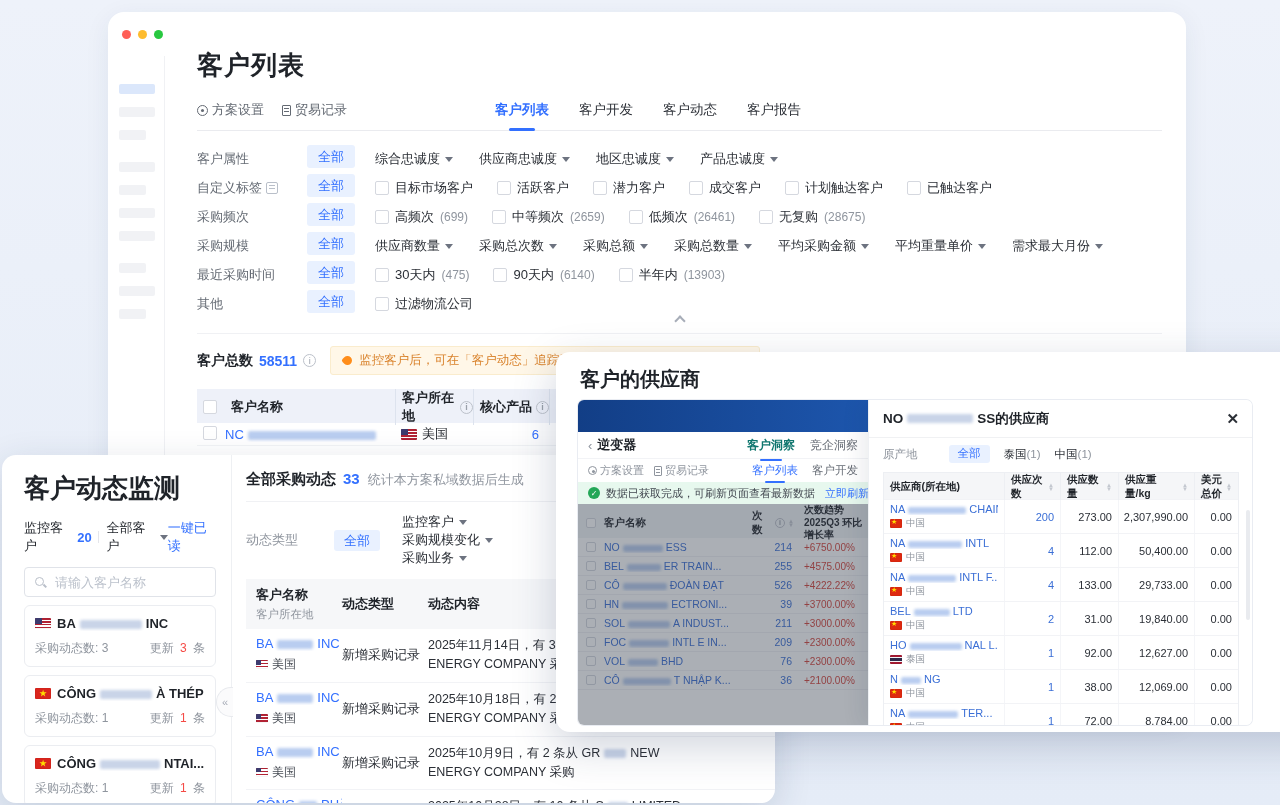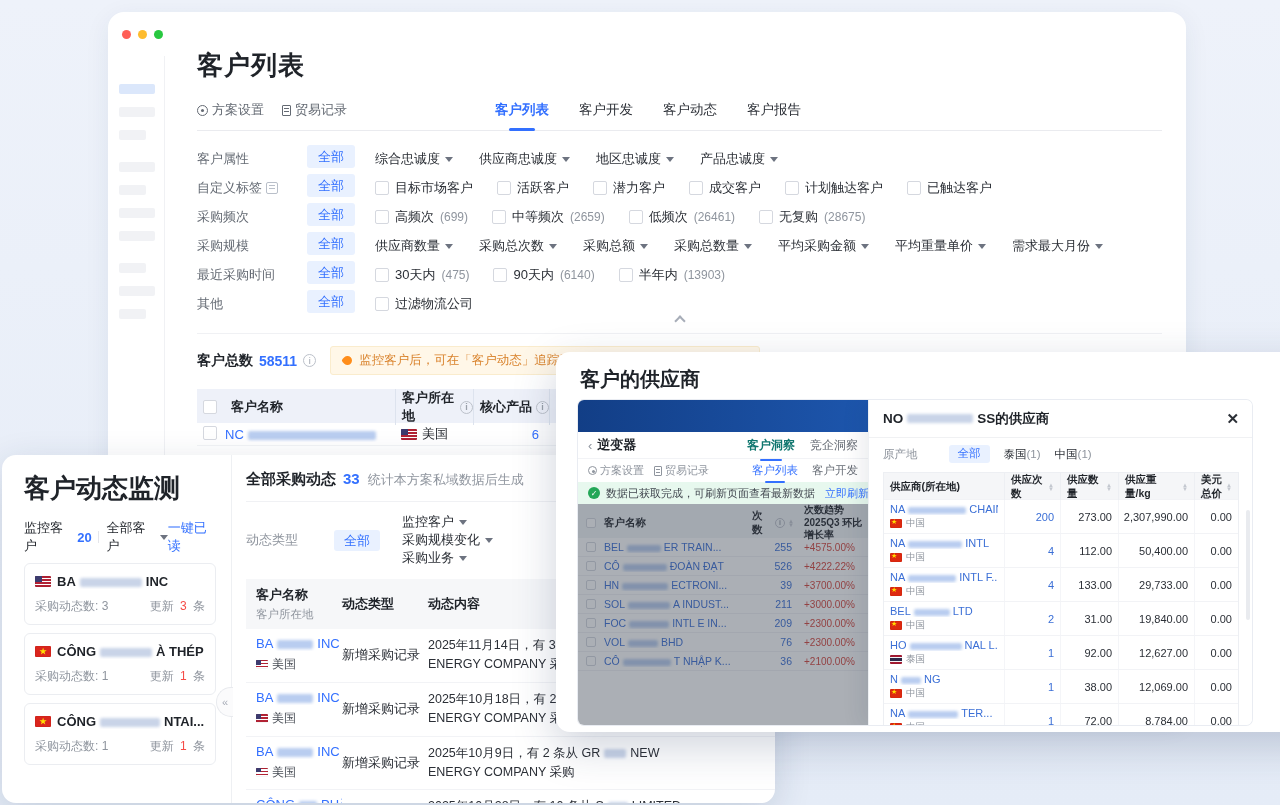--- a/index.html
+++ b/index.html
@@ -402,20 +402,24 @@
       <div class="mon-title">客户动态监测</div>
       <div class="mon-stats">
         <span>监控客户</span>
         <span class="n">20</span>
         <span class="vline"></span>
         <span>全部客户</span>
         <span class="caret"></span>
         <span class="spacer"></span>
         <span class="mon-read">一键已读</span>
       </div>
+      <div class="mon-search">
+        <span class="mag"></span>
+        <input placeholder="请输入客户名称" style="">
+      </div>
       <div id="mon-cards">
           <div class="mon-card">
             <div class="nm">
               <span class="flag us"></span>
               <span style="overflow: hidden; white-space: nowrap;"><span>BA</span><span class="redact" style="width: 62px;"></span><span>INC</span></span>
             </div>
             <div class="meta">
               <span>采购动态数: 3</span>
               <span>更新 <b>3</b> 条</span>
             </div>
@@ -579,20 +583,28 @@
             <span class="tr2">
               <div>次数趋势</div>
               <div>2025Q3 环比增长率</div>
             </span>
           </div>
           <div id="mini-rows">
               <div class="mini-row">
                 <span class="ck">
                   <span class="cb sm"></span>
                 </span>
+                <span class="nm"><span>NO</span><span class="redact blue" style="width: 40px;"></span><span>ESS</span></span>
+                <span class="ct">214</span>
+                <span class="tr">+6750.00%</span>
+              </div>
+              <div class="mini-row">
+                <span class="ck">
+                  <span class="cb sm"></span>
+                </span>
                 <span class="nm"><span>BEL</span><span class="redact blue" style="width: 34px;"></span><span>ER TRAIN...</span></span>
                 <span class="ct">255</span>
                 <span class="tr">+4575.00%</span>
               </div>
               <div class="mini-row">
                 <span class="ck">
                   <span class="cb sm"></span>
                 </span>
                 <span class="nm"><span>CÔ</span><span class="redact blue" style="width: 44px;"></span><span>ĐOÀN ĐẠT</span></span>
                 <span class="ct">526</span>

